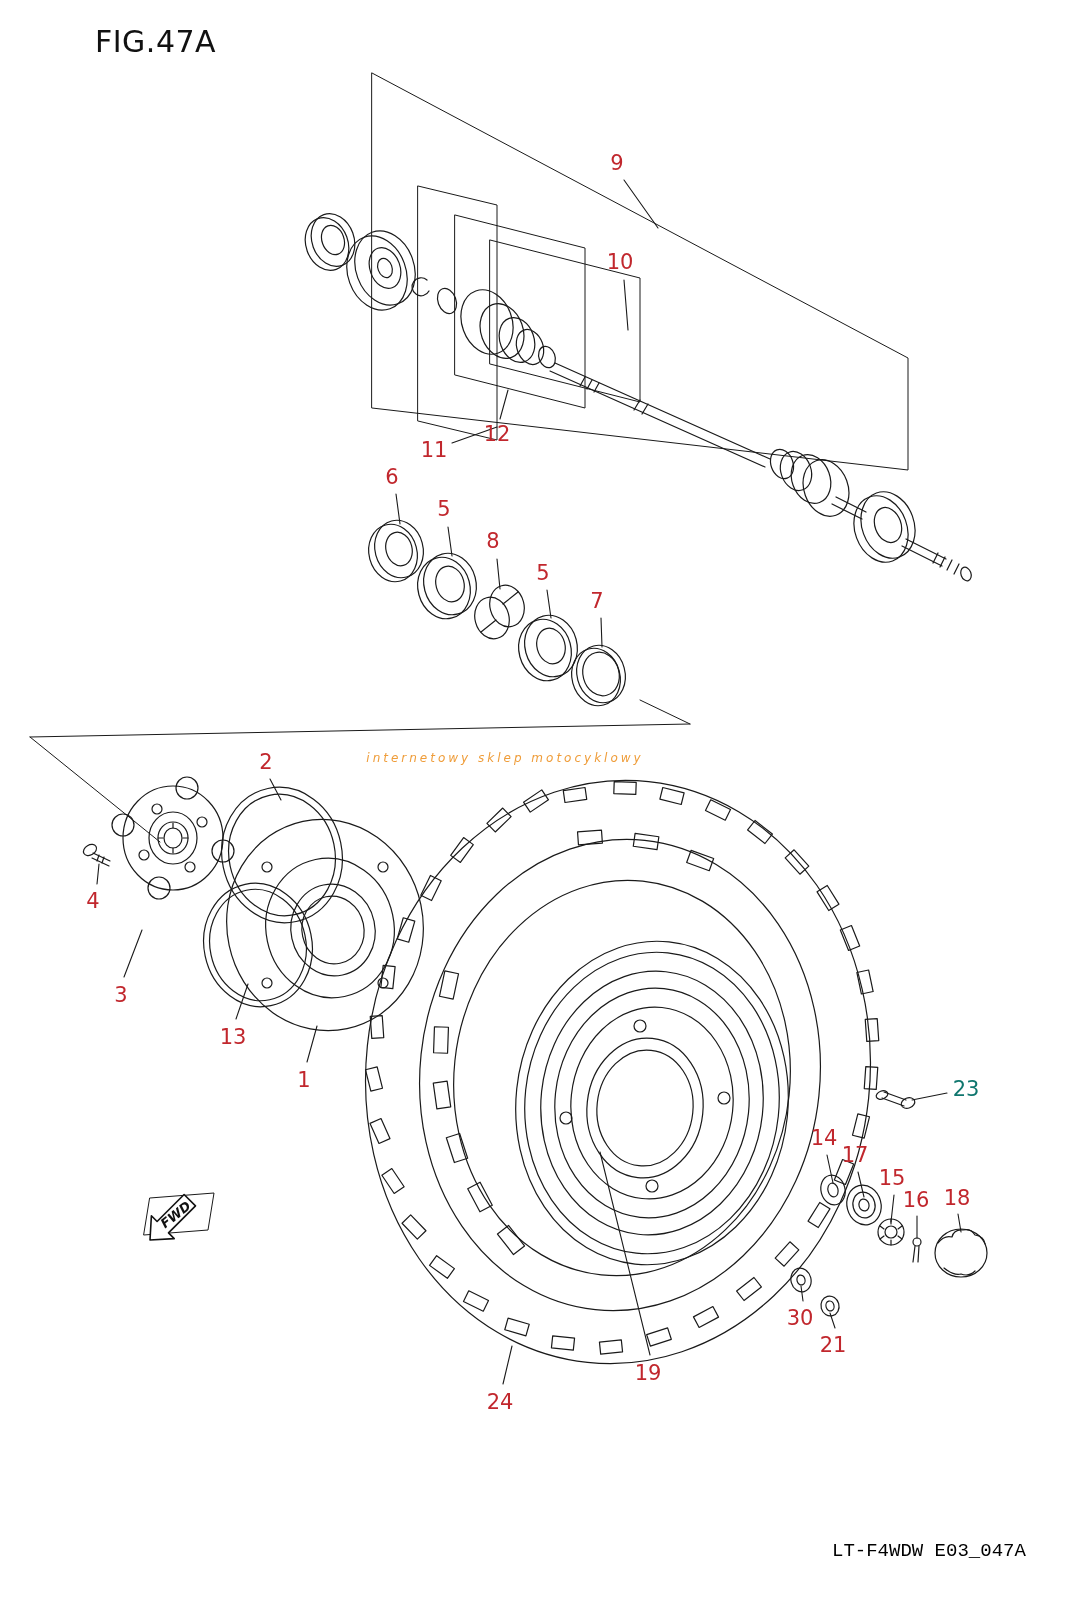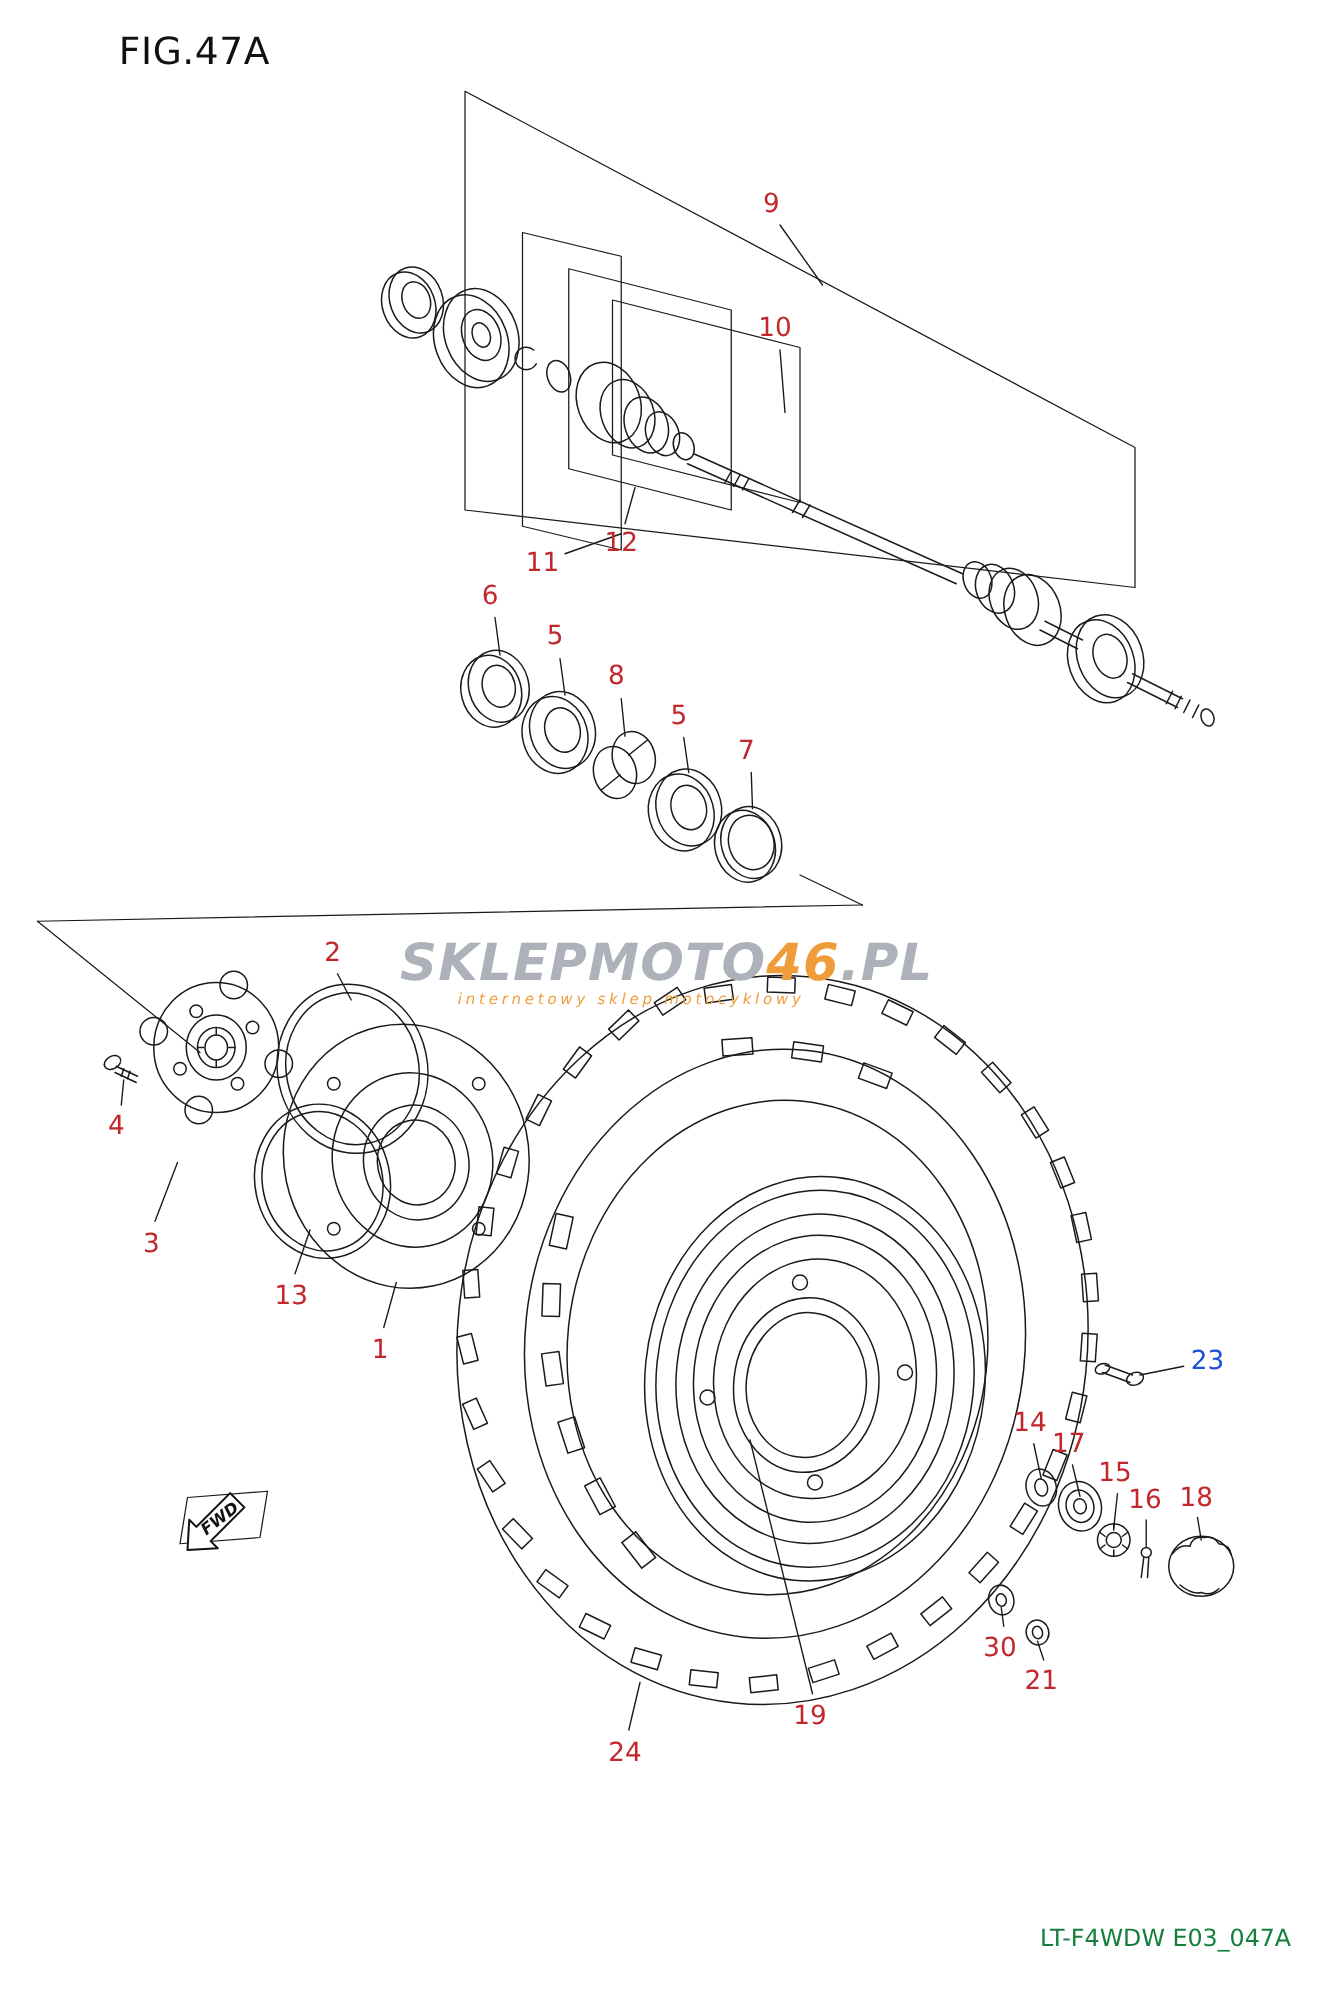--- a/index.html
+++ b/index.html
@@ -1,19 +1,19 @@
 <!DOCTYPE html>
 <html><head>
 <meta charset="utf-8">
 <style>
   html,body{margin:0;padding:0;background:#fff;}
   .canvas{position:relative;width:1036px;height:1600px;background:#fff;overflow:hidden;
           font-family:"DejaVu Sans","Liberation Sans",sans-serif;}
   .fig-title{position:absolute;left:95px;top:24px;font-size:30px;color:#111;letter-spacing:.5px;}
-  .fig-code{position:absolute;left:832px;top:1540px;font-size:19px;color:#15803d;}
+  .fig-code{position:absolute;left:832px;top:1540px;font-size:19px;color:#000000;font-family:Liberation Mono, monospace;}
   .art{position:absolute;left:0;top:0;}
   .art *{vector-effect:non-scaling-stroke;}
   .part-label{position:absolute;transform:translate(-50%,-50%);font-size:21px;line-height:1;}
   .watermark{position:absolute;left:320px;top:750px;width:370px;text-align:center;
              font-style:italic;user-select:none;pointer-events:none;}
   .wm-main{font-size:41px;font-weight:bold;letter-spacing:1px;line-height:1;}
   .wm-sub{font-size:12px;letter-spacing:3px;margin-top:1px;}
   svg{stroke-linecap:round;stroke-linejoin:round;}
   .ln{stroke:#1a1a1a;stroke-width:1.2;fill:none;}
   .thin{stroke:#1a1a1a;stroke-width:1;fill:none;}
@@ -279,42 +279,39 @@
         <line x1="917" y1="1216" x2="917" y2="1238"></line>
         <line x1="958" y1="1214" x2="961" y2="1232"></line>
         <line x1="803" y1="1301" x2="801" y2="1286"></line>
         <line x1="835" y1="1328" x2="830" y2="1313"></line>
         <line x1="650" y1="1355" x2="600" y2="1152"></line>
         <line x1="503" y1="1384" x2="512" y2="1346"></line>
       </g>
   </svg>
 
   <div class="watermark">
-    <div class="wm-main">
-      <span style="color:#adb1b9;">SKLEP</span><span style="color:#adb1b9;">MOTO</span><span style="color:#ef9d3a;">46</span><span style="color:#adb1b9;">.PL</span>
-    </div>
     <div class="wm-sub" style="color:#ef9d3a;">internetowy sklep motocyklowy</div>
   </div>
 
   <div id="labels-layer">
       <div class="part-label" style="left: 617px; top: 163px; color: rgb(193, 39, 45);">9</div>
       <div class="part-label" style="left: 620px; top: 262px; color: rgb(193, 39, 45);">10</div>
       <div class="part-label" style="left: 434px; top: 450px; color: rgb(193, 39, 45);">11</div>
       <div class="part-label" style="left: 497px; top: 434px; color: rgb(193, 39, 45);">12</div>
       <div class="part-label" style="left: 392px; top: 477px; color: rgb(193, 39, 45);">6</div>
       <div class="part-label" style="left: 444px; top: 509px; color: rgb(193, 39, 45);">5</div>
       <div class="part-label" style="left: 493px; top: 541px; color: rgb(193, 39, 45);">8</div>
       <div class="part-label" style="left: 543px; top: 573px; color: rgb(193, 39, 45);">5</div>
       <div class="part-label" style="left: 597px; top: 601px; color: rgb(193, 39, 45);">7</div>
       <div class="part-label" style="left: 266px; top: 762px; color: rgb(193, 39, 45);">2</div>
       <div class="part-label" style="left: 93px; top: 901px; color: rgb(193, 39, 45);">4</div>
       <div class="part-label" style="left: 121px; top: 995px; color: rgb(193, 39, 45);">3</div>
       <div class="part-label" style="left: 233px; top: 1037px; color: rgb(193, 39, 45);">13</div>
       <div class="part-label" style="left: 304px; top: 1080px; color: rgb(193, 39, 45);">1</div>
-      <div class="part-label" style="left: 966px; top: 1089px; color: #1d4ed8; text-align: center;">23</div>
+      <div class="part-label" style="left: 966px; top: 1089px; color: #0f766e; text-align: center;">23</div>
       <div class="part-label" style="left: 824px; top: 1138px; color: rgb(193, 39, 45);">14</div>
       <div class="part-label" style="left: 855px; top: 1155px; color: rgb(193, 39, 45);">17</div>
       <div class="part-label" style="left: 892px; top: 1178px; color: rgb(193, 39, 45);">15</div>
       <div class="part-label" style="left: 916px; top: 1200px; color: rgb(193, 39, 45);">16</div>
       <div class="part-label" style="left: 957px; top: 1198px; color: rgb(193, 39, 45);">18</div>
       <div class="part-label" style="left: 800px; top: 1318px; color: rgb(193, 39, 45);">30</div>
       <div class="part-label" style="left: 833px; top: 1345px; color: rgb(193, 39, 45);">21</div>
       <div class="part-label" style="left: 648px; top: 1373px; color: rgb(193, 39, 45); text-align: right;">19</div>
       <div class="part-label" style="left: 500px; top: 1402px; color: rgb(193, 39, 45);">24</div>
     </div>

